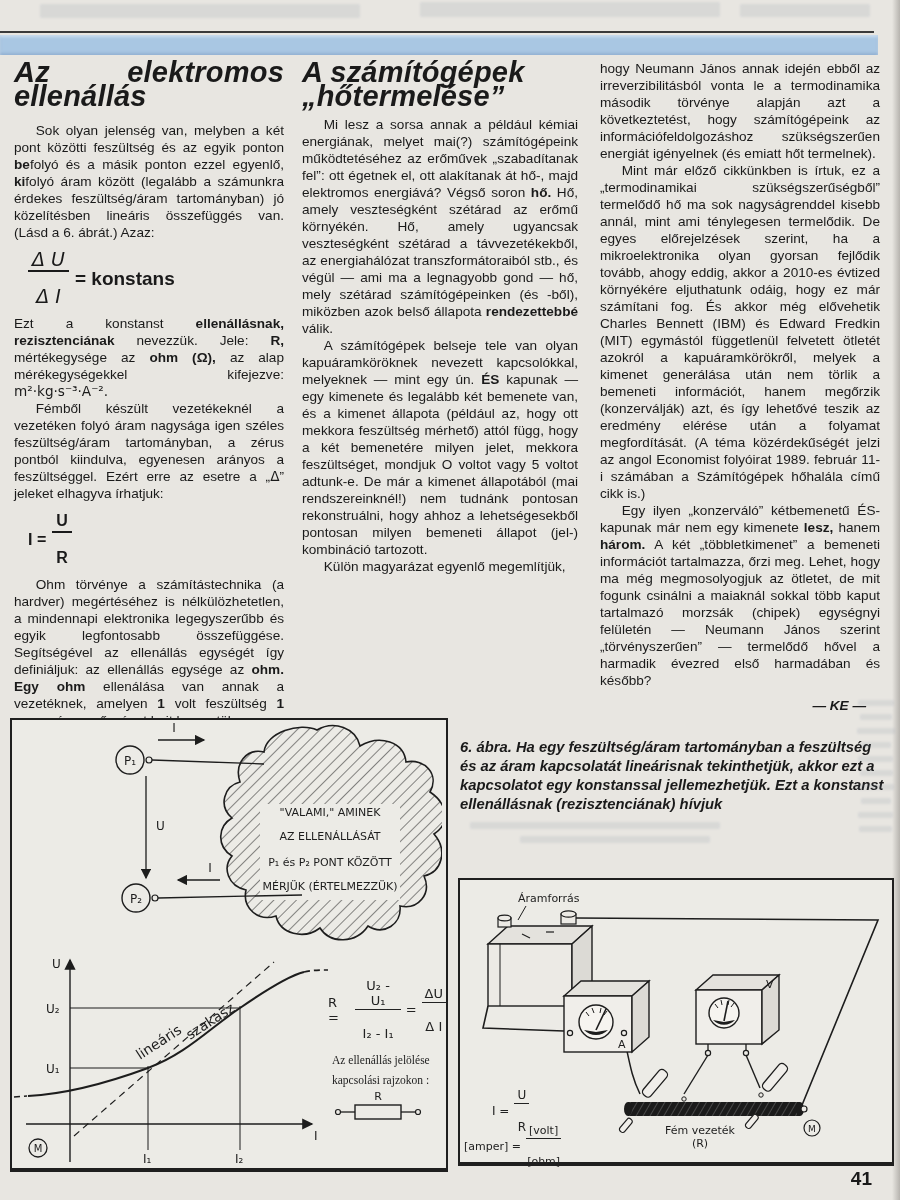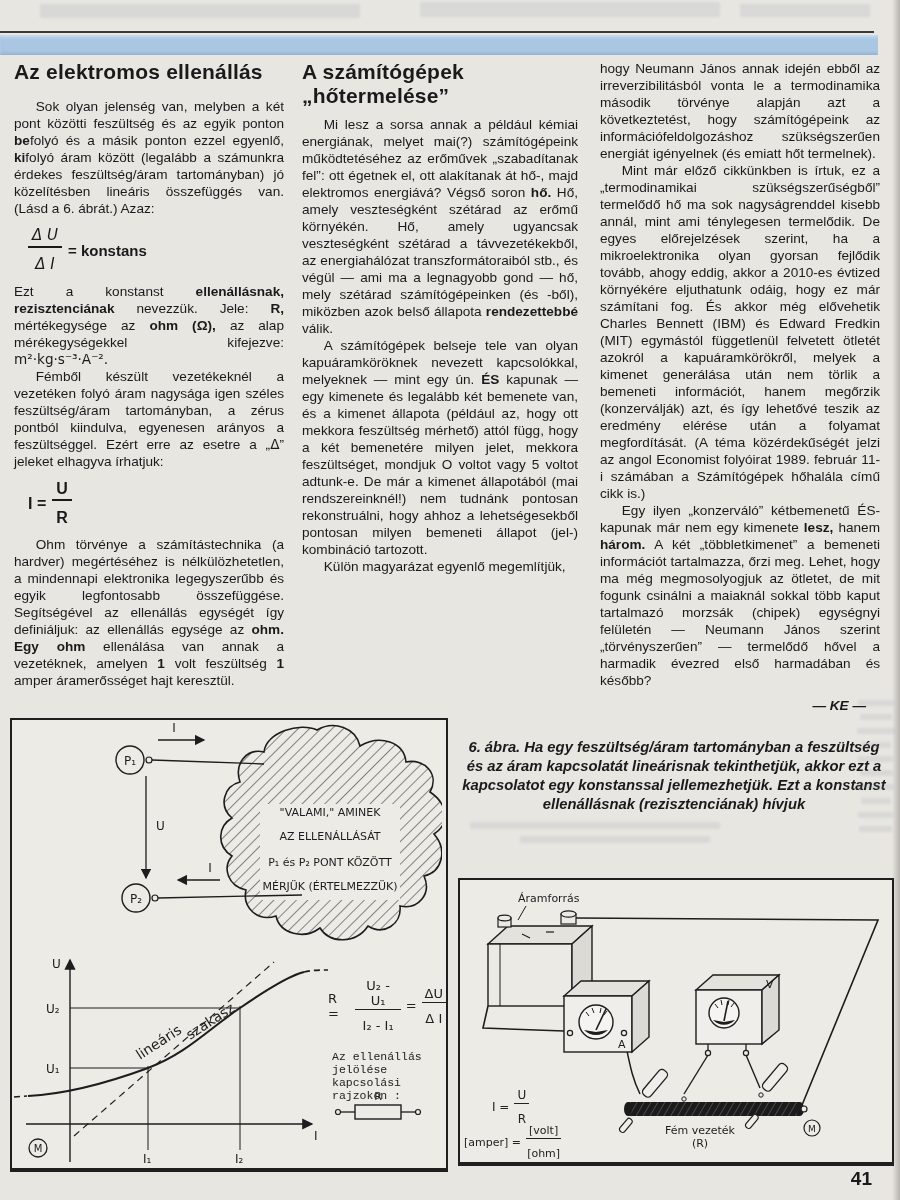--- a/index.html
+++ b/index.html
@@ -9,39 +9,39 @@
        background:linear-gradient(to right,rgba(0,0,0,0),rgba(90,85,80,.35));}
   
   .top-rule{position:absolute;left:0;top:31px;width:874px;height:2px;background:#3b3b3b;}
   .blue-band{position:absolute;left:0;top:35px;width:878px;height:20px;background:#a9c7e3;
        box-shadow:inset 0 2px 3px rgba(255,255,255,.4), inset 0 -2px 3px rgba(120,150,190,.45);}
   .ghost{position:absolute;background:rgba(110,120,150,.13);filter:blur(1.2px);border-radius:2px;}
   
   .col{position:absolute;top:60px;font-size:13.6px;line-height:17px;text-align:justify;}
   .col p{margin:0;text-indent:1.6em;}
   .col p.noindent{text-indent:0;}
-  h1.headline{font-size:21px;line-height:24px;font-weight:700;
+  h1.headline{font-size:29px;line-height:24px;font-weight:700;font-style:italic;
        letter-spacing:.2px;margin:0 0 14px 0;text-indent:0;}
   .seg-b{font-weight:700;} .seg-i{} .seg-d{font-family:"DejaVu Sans",sans-serif;}
   
-  .formula{margin:10px 0 10px 14px;font-size:15px;display:flex;align-items:center;gap:6px;}
+  .formula{margin:10px 0 10px 14px;font-size:19px;display:flex;align-items:center;gap:6px;}
   .frac{display:inline-block;text-align:center;vertical-align:middle;}
   .frac .num{display:block;border-bottom:2px solid #1a1a1a;padding:0 4px 2px;}
-  .frac .den{display:block;padding-top:8px;}
+  .frac .den{display:block;padding-top:16px;}
   .f-bold{font-weight:700;} .f-it{font-style:italic;}
   .sign{ text-align:right;font-weight:700;font-style:italic;padding-right:14px;margin-top:8px;}
   
   .caption{position:absolute;font-weight:700;font-style:italic;font-size:14.8px;line-height:19px;}
   
   .figbox{position:absolute;background:#ecebe6;border:2px solid #1f1f1f;border-bottom-width:4px;}
   .figbox svg text{font-family:"DejaVu Sans",sans-serif;fill:#1d1d1d;}
   .fig-formula{position:absolute;font-family:"DejaVu Sans",sans-serif;font-size:13px;
        display:flex;align-items:center;gap:5px;color:#222;}
   .fig-formula .frac .num{border-bottom:1.5px solid #222;padding:0 3px 1px;}
-  .fig-note{position:absolute;font-family:Liberation Mono, monospace;font-size:11.5px;line-height:13px;color:#222;}
+  .fig-note{position:absolute;font-family:Liberation Serif, serif;font-size:11.5px;line-height:20px;color:#222;}
   .pageno{position:absolute;right:28px;top:1168px;font-size:19px;font-weight:700;}
 </style>
 </head>
 <body>
 
 <div class="ghost" style="left:40px;top:4px;width:320px;height:14px;"></div>
 <div class="ghost" style="left:420px;top:2px;width:300px;height:15px;"></div>
 <div class="ghost" style="left:740px;top:4px;width:130px;height:13px;"></div>
 
 <div class="top-rule"></div>
@@ -180,21 +180,21 @@
       <span class="num">ΔU</span>
       <span class="den">Δ I</span>
     </span>
   </div>
   <div class="fig-note" style="left:320px;top:330px;">
     <span>Az ellenállás jelölése</span><br>
     <span>kapcsolási rajzokon :</span>
   </div>
 </div>
 
-<div class="caption" style="left:460px;top:738px;width:428px;text-align:center;">6. ábra. Ha egy feszültség/áram tartományban a feszültség és az áram kapcsolatát lineárisnak tekinthetjük, akkor ezt a kapcsolatot egy konstanssal jellemezhetjük. Ezt a konstanst ellenállásnak (rezisztenciának) hívjuk</div>
+<div class="caption" style="left:460px;top:738px;width:428px;text-align:left;">6. ábra. Ha egy feszültség/áram tartományban a feszültség és az áram kapcsolatát lineárisnak tekinthetjük, akkor ezt a kapcsolatot egy konstanssal jellemezhetjük. Ezt a konstanst ellenállásnak (rezisztenciának) hívjuk</div>
 
 <div class="ghost" style="left:470px;top:822px;width:250px;height:7px;"></div>
 <div class="ghost" style="left:520px;top:836px;width:190px;height:7px;"></div>
 
 <div class="caption" style="left:460px;top:891px;width:428px;text-align:left;">7. ábra. Ohm törvényének igazolása</div>
 
 <div class="ghost" style="left:858px;top:700px;width:36px;height:6px;"></div>
 <div class="ghost" style="left:860px;top:714px;width:32px;height:6px;"></div>
 <div class="ghost" style="left:857px;top:728px;width:38px;height:6px;"></div>
 <div class="ghost" style="left:861px;top:742px;width:30px;height:6px;"></div>

